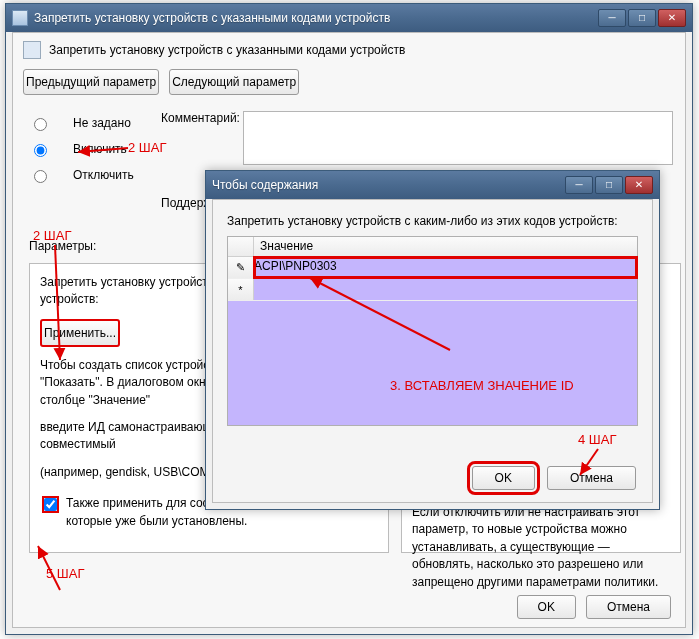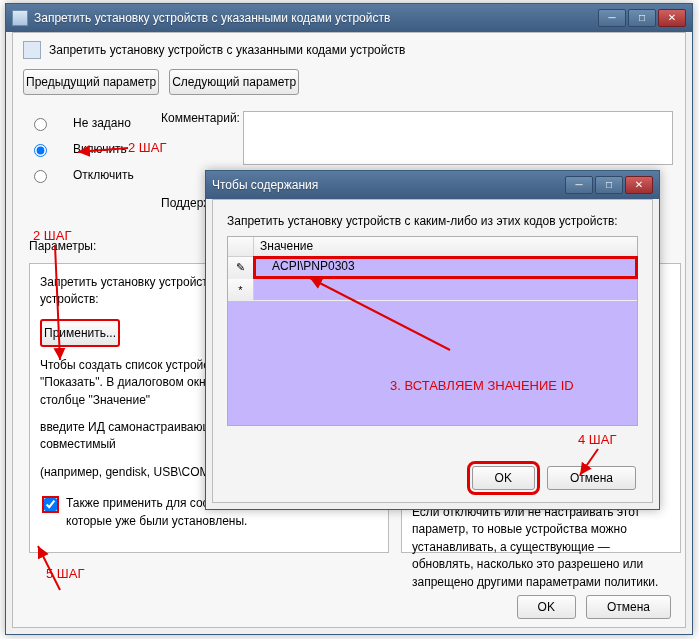--- a/index.html
+++ b/index.html
@@ -102,21 +102,21 @@
   }
   .grid-hdr .rowhdr { width:26px; border-right:1px solid #cfcfcf; }
   .grid-hdr .colhdr { flex:1; padding:2px 6px; font-size:12px; }
   .grid-row { display:flex; height:22px; border-bottom:1px solid #eee; }
   .grid-row .rowhdr {
     width:26px; border-right:1px solid #cfcfcf;
     display:flex; align-items:center; justify-content:center;
     background:linear-gradient(#fbfbfb,#ececec);
     font-size:11px;
   }
-  .grid-row .cell { flex:1; padding:2px 18px; font-size:12px; }
+  .grid-row .cell { flex:1; padding:2px 0; font-size:12px; }
   .cell-outline { outline:3px solid #e00000; outline-offset:-2px; }
   .dlg-btns { position:absolute; right:16px; bottom:12px; display:flex; gap:12px; }
   .dlg-btns .btn { padding:4px 22px; }
   .ok-outline { outline:3px solid #e00000; outline-offset:2px; }
   
   .anno { position:absolute; color:#e00000; font-size:13px; font-weight:500; z-index:20; pointer-events:none; }
   svg.arrow { position:absolute; z-index:19; pointer-events:none; }
 </style>
 </head>
 <body>

